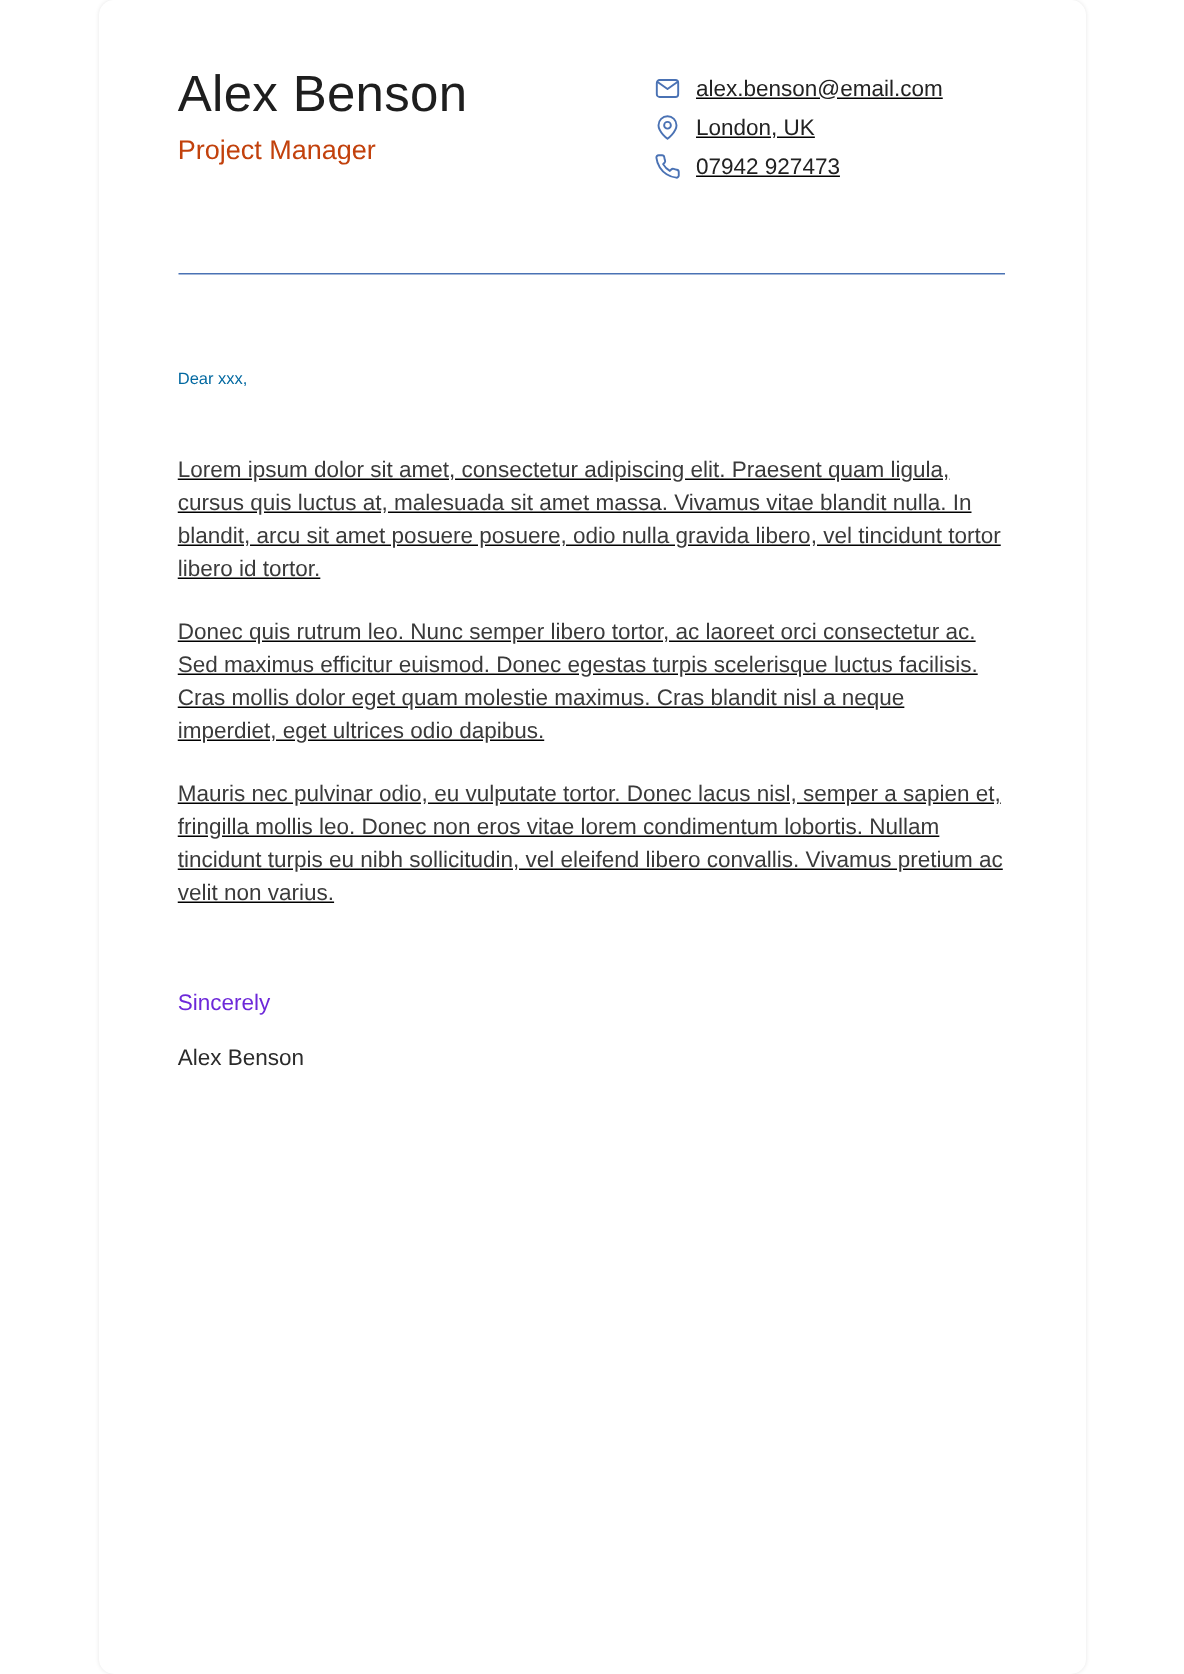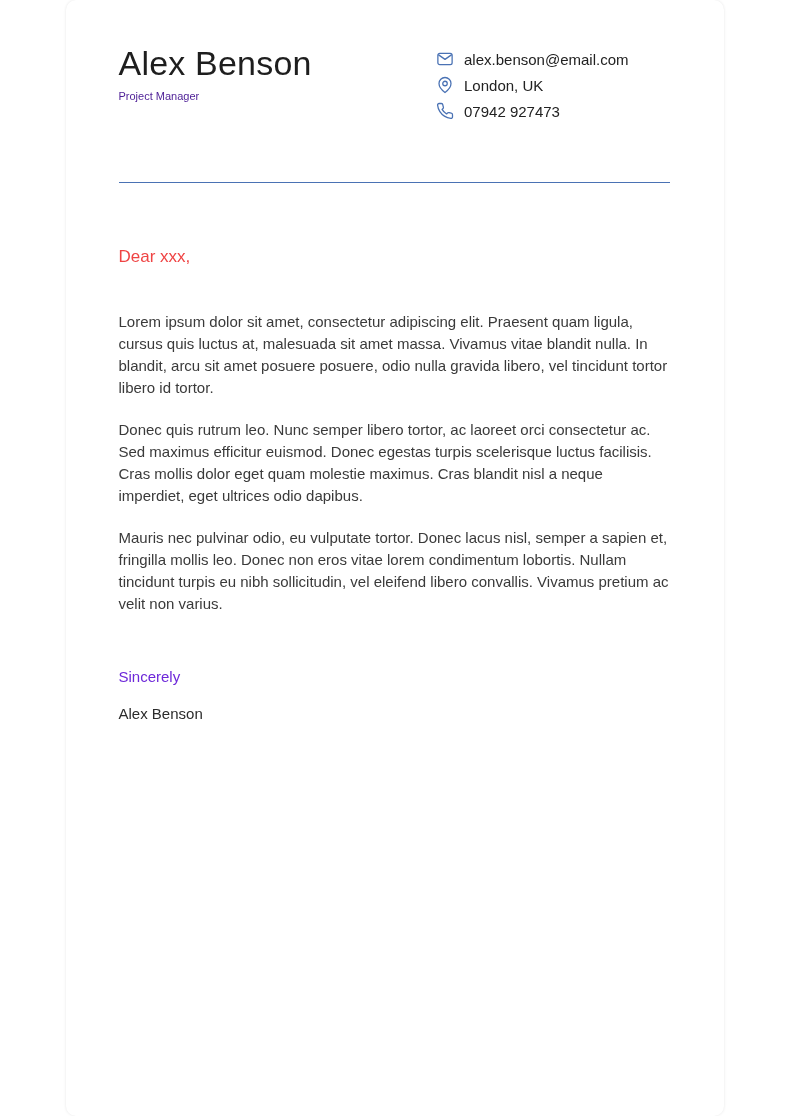--- a/index.html
+++ b/index.html
@@ -28,29 +28,30 @@
   }
   .identity .name {
     font-size: 34px;
     line-height: 1.15;
     font-weight: 400;
     color: #1e1e1e;
     letter-spacing: 0.2px;
   }
   .identity .job-title {
     margin-top: 7px;
-    font-size: 11px;
-    color: #4c1d95;
+    font-size: 18px;
+    color: #c2410c;
   }
   .contact {
     margin-top: 6px;
     margin-right: 41px;
     display: flex;
     flex-direction: column;
     gap: 8px;
+    text-decoration: underline;
   }
   .contact-row {
     display: flex;
     align-items: center;
     gap: 10px;
     font-size: 15px;
     color: #222222;
   }
   .contact-row .icon {
     width: 18px;
@@ -74,25 +75,26 @@
   .divider {
     margin-top: 62px;
     border: none;
     border-top: 1.5px solid #4a72b4;
   }
   
   .letter {
     margin-top: 64px;
   }
   .salutation {
-    font-size: 17px;
-    color: #ef4444;
+    font-size: 11px;
+    color: #0369a1;
   }
   .body-paragraphs {
     margin-top: 44px;
+    text-decoration: underline;
   }
   .body-paragraphs p {
     font-size: 15px;
     line-height: 22px;
     color: #3a3a3a;
     margin-bottom: 20px;
     max-width: 682px;
   }
   .closing {
     margin-top: 53px;

